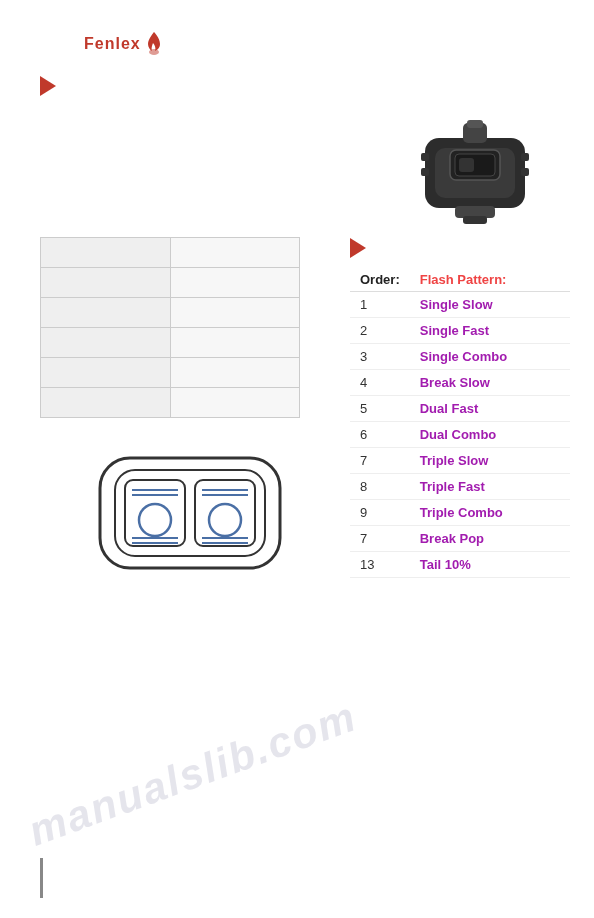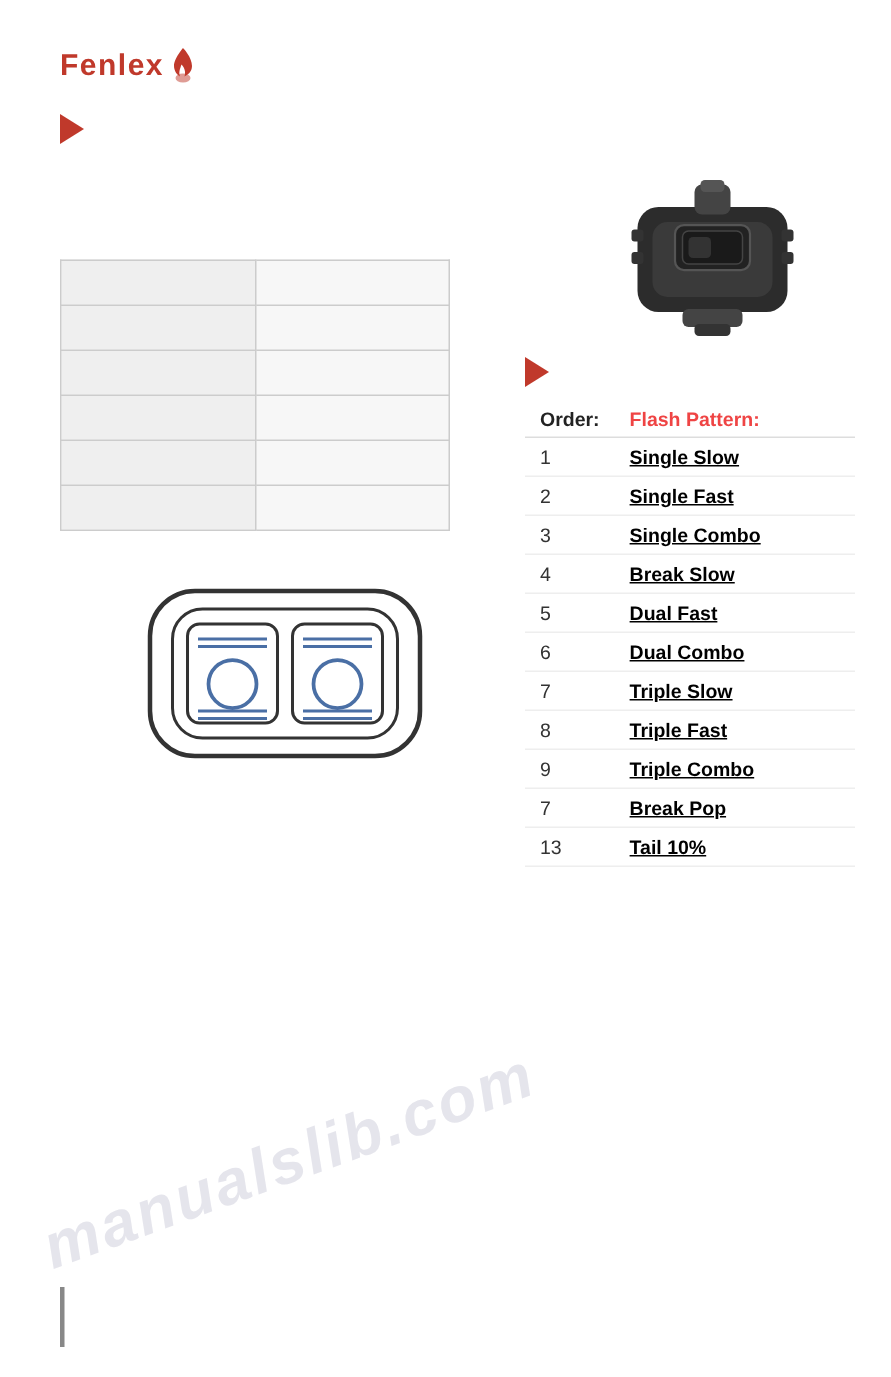--- a/index.html
+++ b/index.html
@@ -20,24 +20,25 @@
       position: relative;
     }
 
     
     .logo-area {
       display: flex;
       align-items: center;
       margin-bottom: 18px;
     }
     .logo-text {
-      font-size: 20px;
+      font-size: 16px;
       font-weight: bold;
       color: #c0392b;
       letter-spacing: 1px;
+      margin-left: 44px;
     }
 
     
     .red-triangle {
       width: 0;
       height: 0;
       border-top: 10px solid transparent;
       border-bottom: 10px solid transparent;
       border-left: 16px solid #c0392b;
       margin-bottom: 12px;
@@ -59,21 +60,21 @@
     }
     .spec-table td:first-child {
       background: #efefef;
     }
 
     
     .main-layout {
       display: flex;
       flex-direction: row;
       gap: 0;
-      align-items: center;
+      align-items: flex-end;
     }
     .left-col {
       width: 300px;
       flex-shrink: 0;
     }
     .right-col {
       width: 260px;
       flex-shrink: 0;
       padding-left: 10px;
     }
@@ -123,22 +124,21 @@
       border-bottom: 1px solid #eee;
       vertical-align: middle;
     }
     .pattern-table td.order-num {
       font-weight: normal;
       color: #333;
       width: 50px;
     }
     .pattern-table td.pattern-name {
       font-weight: bold;
-      color: #000000;
-      text-decoration: underline;
+      color: #a21caf;
     }
 
     
     .watermark {
       position: absolute;
       bottom: 120px;
       left: 20px;
       font-size: 42px;
       color: rgba(180, 180, 200, 0.35);
       transform: rotate(-20deg);

